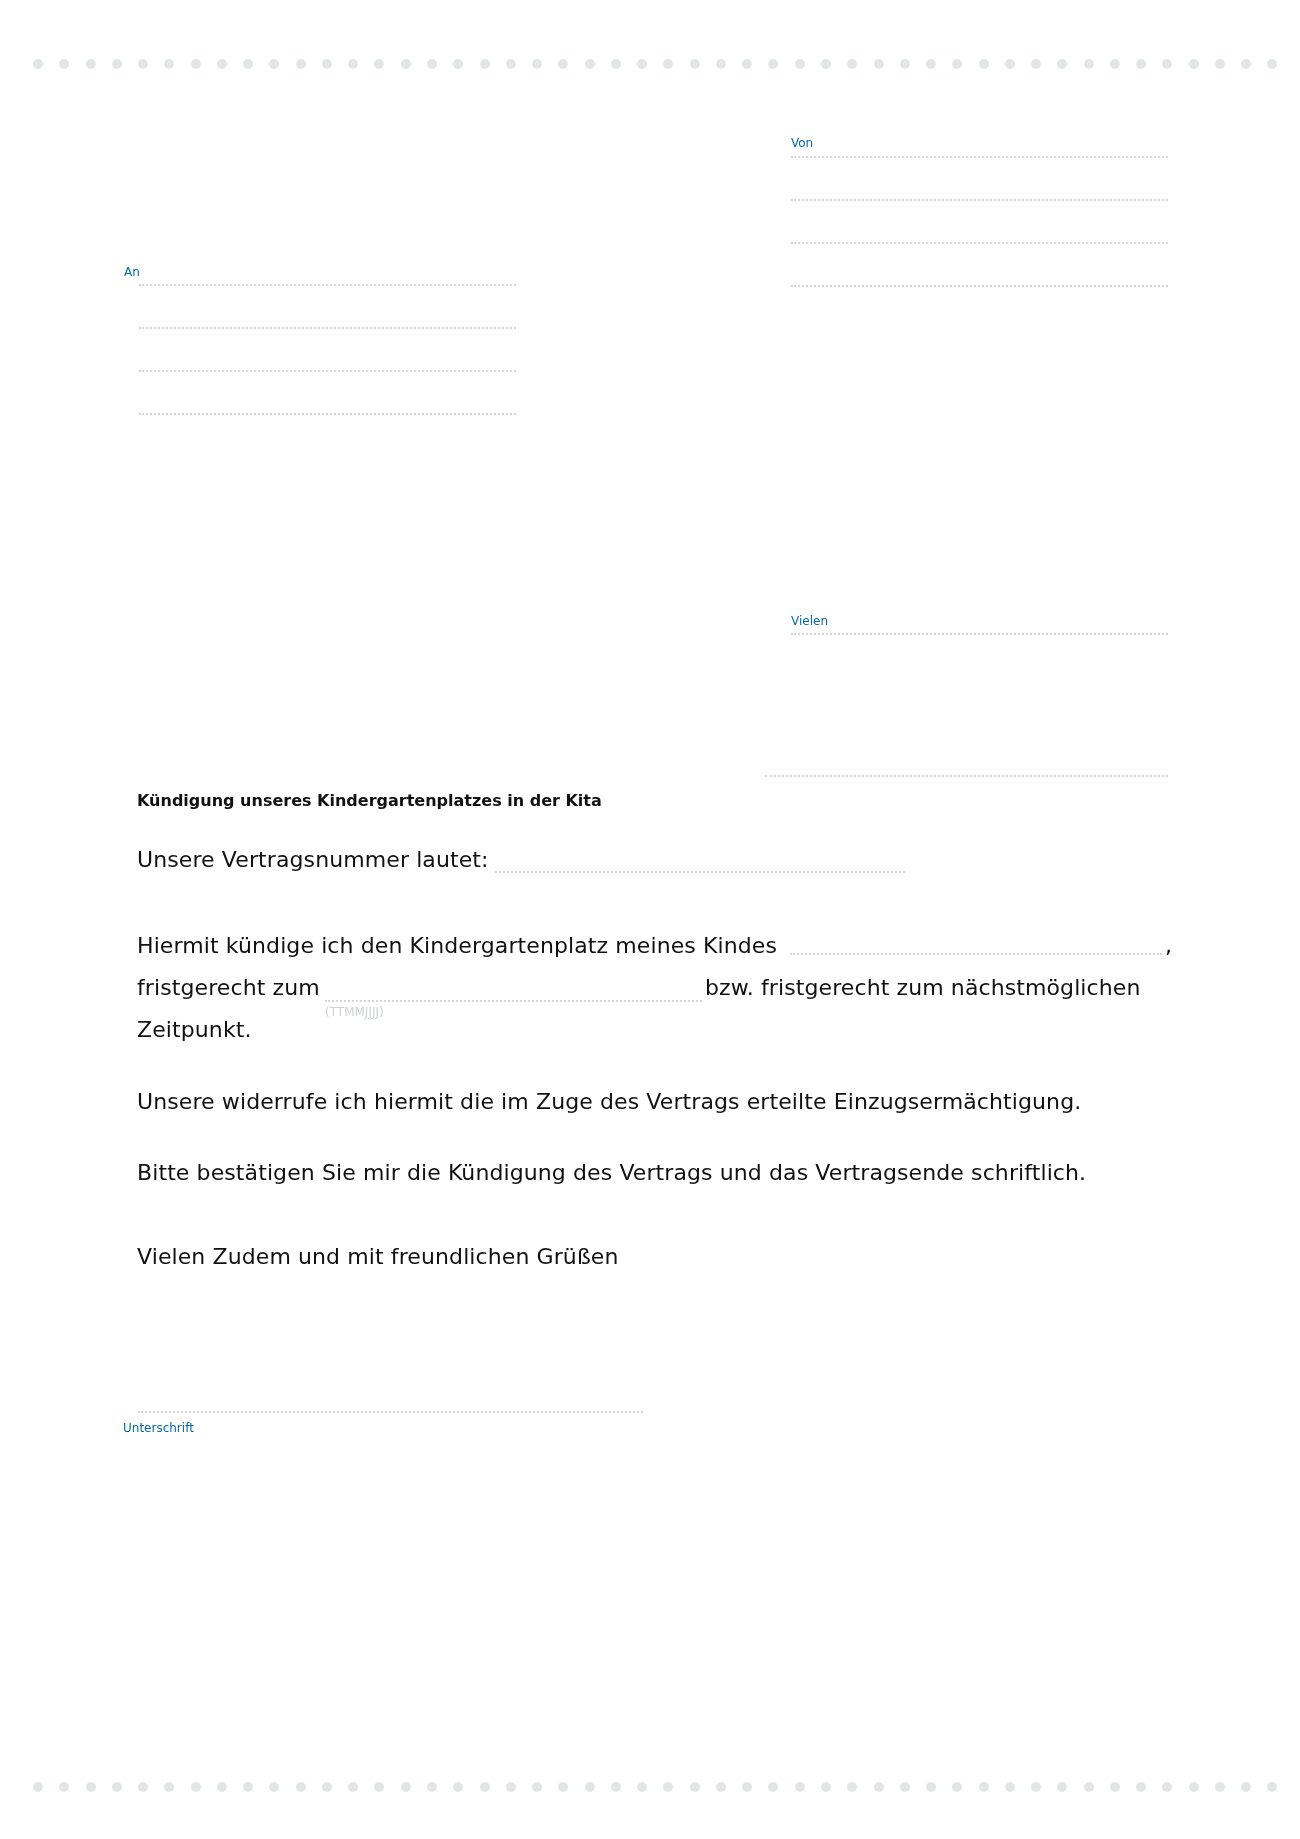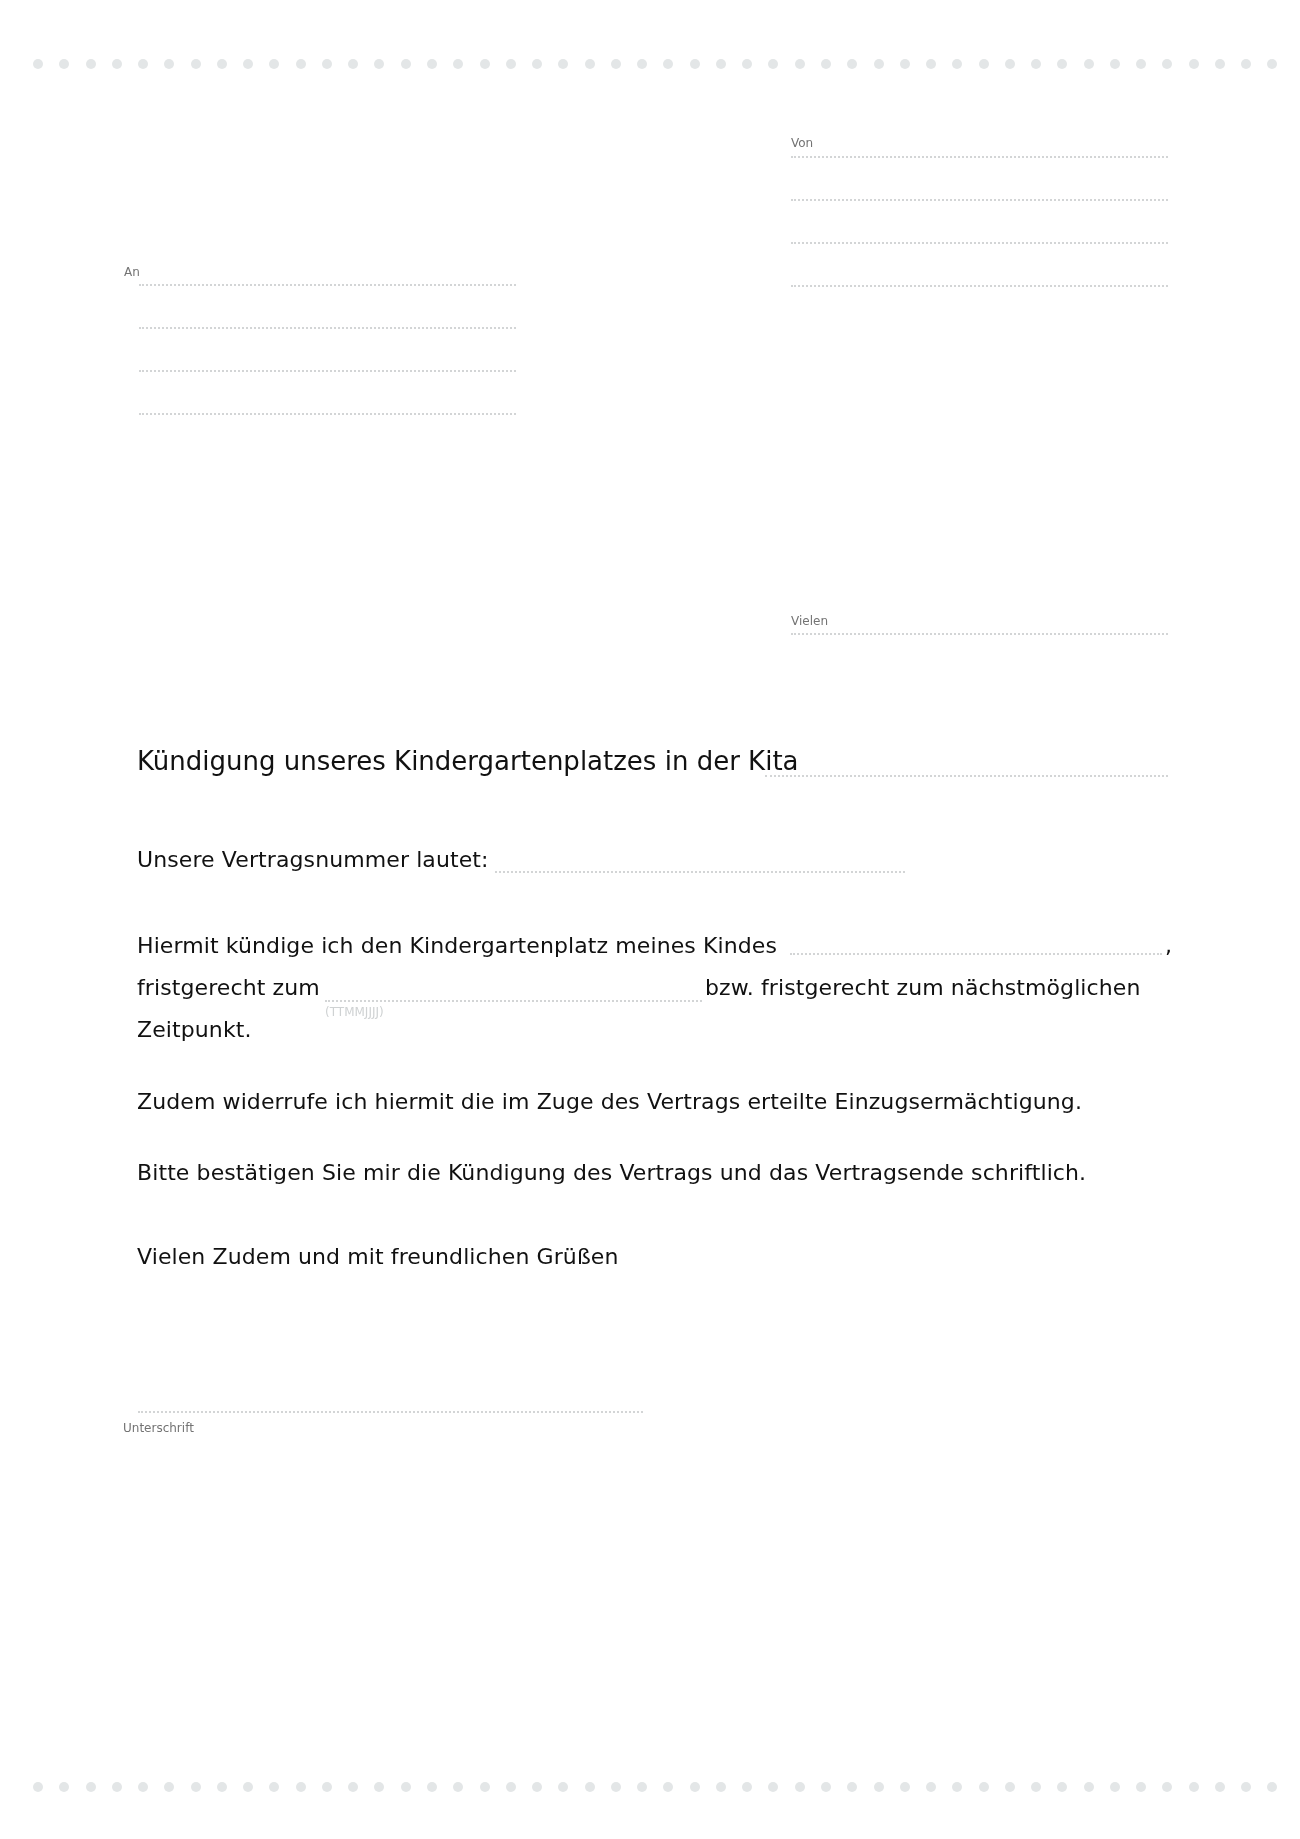--- a/index.html
+++ b/index.html
@@ -1,25 +1,25 @@
 <!DOCTYPE html>
 <html><head>
 <meta charset="utf-8">
 <style>
   html, body { margin: 0; padding: 0; background: #ffffff; }
   body { width: 1300px; height: 1839px; position: relative; overflow: hidden;
          font-family: "DejaVu Sans", sans-serif; color: #111111; }
   .dots-row { position: absolute; left: 33px; width: 1245px; height: 12px;
               display: flex; justify-content: space-between; align-items: center; }
   .dot { width: 10px; height: 10px; border-radius: 50%; background: #e3e6e7; }
-  .label-small { position: absolute; font-size: 12px; color: #737373; line-height: 14px; }
+  .label-small { position: absolute; font-size: 12px; color: #0369a1; line-height: 14px; }
   .fill-line { position: absolute; height: 0; border-bottom: 2px dotted #d3d5d6; }
   .fill-line.field { cursor: text; }
   .text { position: absolute; font-size: 22px; line-height: 28px; white-space: nowrap; letter-spacing: 0.1px; }
-  .title { position: absolute; font-size: 26px; font-weight: normal; line-height: 30px; white-space: nowrap; }
+  .title { position: absolute; font-size: 16px; font-weight: bold; line-height: 30px; white-space: nowrap; margin-top: 40px; }
   .hint { position: absolute; font-size: 12px; color: #cfd2d3; line-height: 14px; }
 </style>
 </head>
 <body>
 
 <div class="dots-row" style="top:58px;" id="dots-top">
     <span class="dot" style="background: rgb(227, 230, 231);"></span>
     <span class="dot" style="background: rgb(227, 230, 231);"></span>
     <span class="dot" style="background: rgb(227, 230, 231);"></span>
     <span class="dot" style="background: rgb(227, 230, 231);"></span>
@@ -94,21 +94,21 @@
 <div class="fill-line field" style="left: 790px; top: 953px; width: 372px; border-bottom-color: rgb(211, 213, 214);"></div>
 <div class="text" style="left:1165px; top:932px;">,</div>
 
 <div class="text" style="left:137px; top:974px;">fristgerecht zum</div>
 <div class="fill-line field" style="left: 325px; top: 1000px; width: 377px; border-bottom-color: rgb(211, 213, 214);"></div>
 <div class="hint" style="left:325px; top:1005px;">(TTMMJJJJ)</div>
 <div class="text" style="left:705px; top:974px;">bzw. fristgerecht zum nächstmöglichen</div>
 
 <div class="text" style="left:137px; top:1016px;">Zeitpunkt.</div>
 
-<div class="text" style="left:137px; top:1088px;">Zudem widerrufe ich hiermit die im Zuge des Vertrags erteilte Einzugsermächtigung.</div>
+<div class="text" style="left:137px; top:1088px;">Unsere widerrufe ich hiermit die im Zuge des Vertrags erteilte Einzugsermächtigung.</div>
 
 <div class="text" style="left:137px; top:1159px;">Bitte bestätigen Sie mir die Kündigung des Vertrags und das Vertragsende schriftlich.</div>
 
 <div class="text" style="left:137px; top:1243px;">Vielen Zudem und mit freundlichen Grüßen</div>
 
 <div class="fill-line field" style="left: 138px; top: 1411px; width: 505px; border-bottom-color: rgb(211, 213, 214);"></div>
 <div class="label-small" style="left:123px; top:1421px;">Unterschrift</div>
 
 <div class="dots-row" style="top:1781px;" id="dots-bottom">
     <span class="dot" style="background: rgb(227, 230, 231);"></span>

